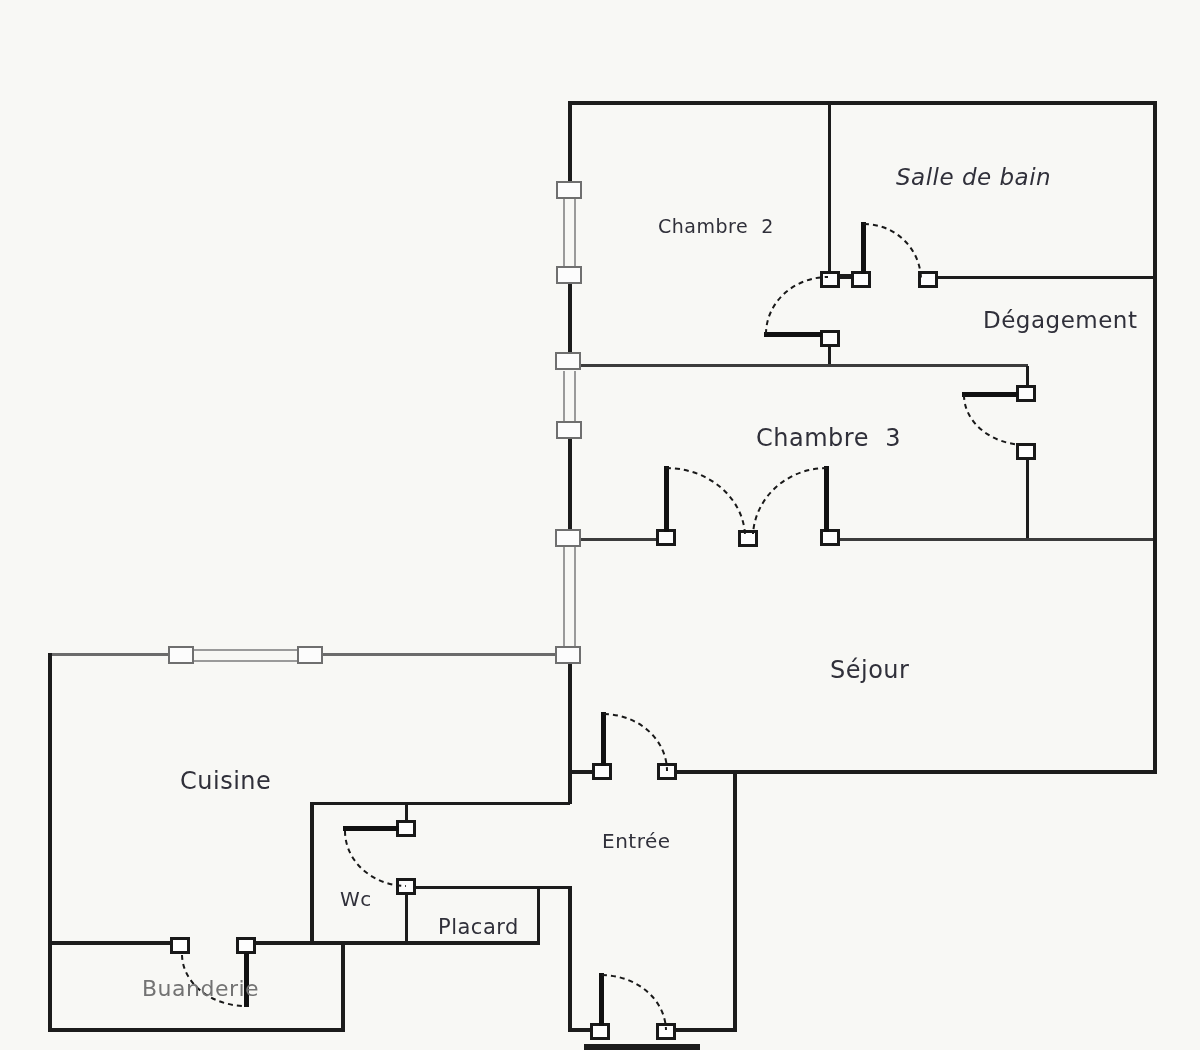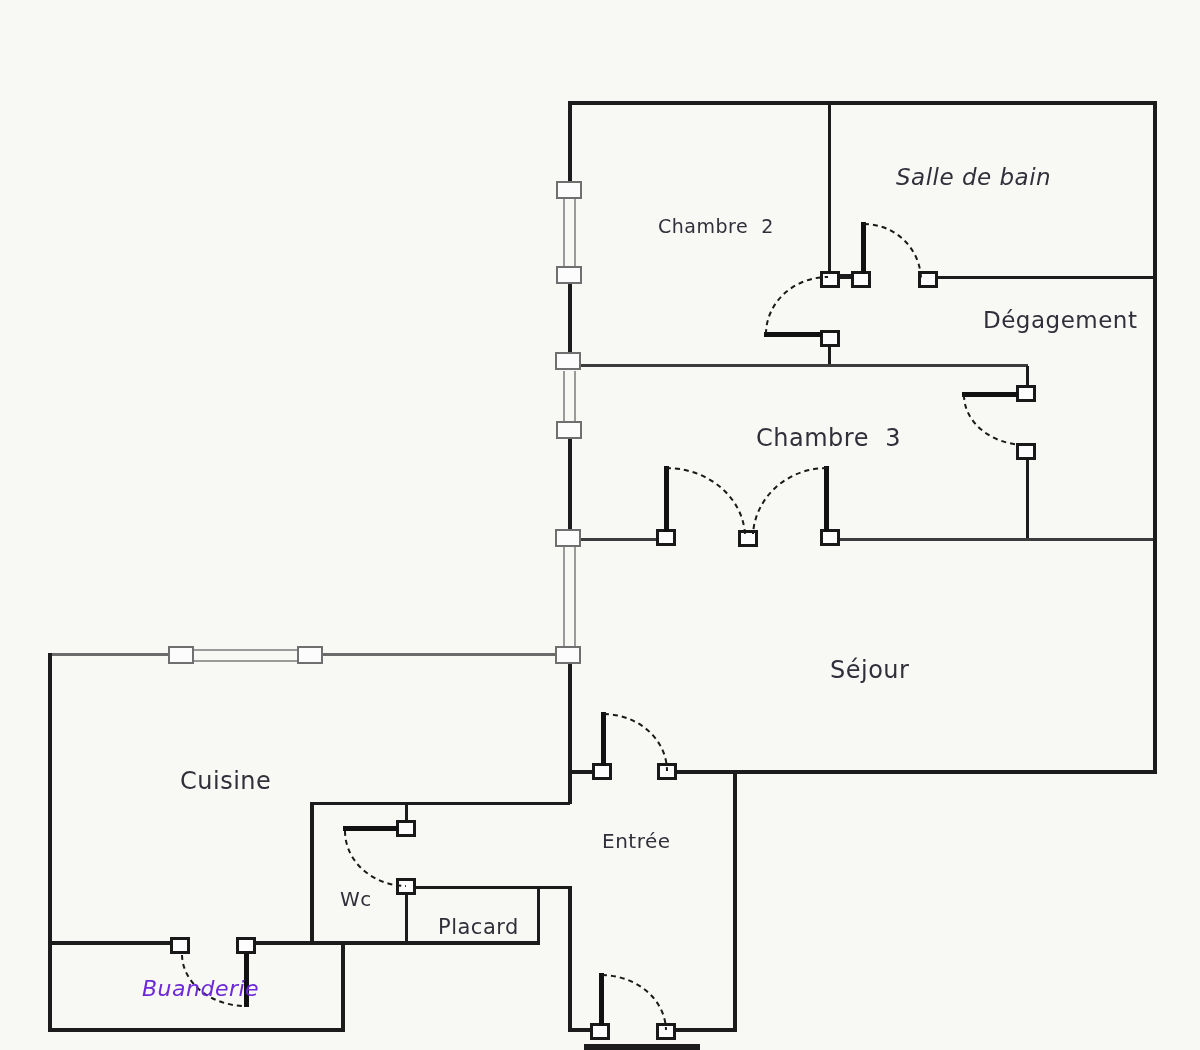--- a/index.html
+++ b/index.html
@@ -12,21 +12,21 @@
   #plan{position:absolute;left:0;top:0;width:1200px;height:1050px;}
   .wall{position:absolute;background:#1c1c1c;}
   .wall.mid{background:#3c3c3c;}
   .wall.gray{background:#6b6b6b;}
   .glass-v{position:absolute;border-left:2px solid #9a9a9a;border-right:2px solid #9a9a9a;box-sizing:border-box;background:transparent;}
   .glass-h{position:absolute;border-top:2px solid #9a9a9a;border-bottom:2px solid #9a9a9a;box-sizing:border-box;background:transparent;}
   .cap{position:absolute;width:26px;height:18px;background:#fcfcfc;border:2px solid #6f6f6f;box-sizing:border-box;}
   .dsq{position:absolute;width:20px;height:17px;background:#fdfdfd;border:3px solid #191919;box-sizing:border-box;}
   .leaf{position:absolute;background:#111;}
   .room-label{position:absolute;color:#30303a;letter-spacing:0.5px;white-space:pre;}
-  .room-label.navy{color:#6d28d9;font-style:italic;}
+  .room-label.navy{color:#737373;}
   .plan-title{
     position:absolute;left:112px;top:508px;
     font-size:54px;color:#22225e;letter-spacing:3px;white-space:pre;
   }
   svg.arcs{position:absolute;left:0;top:0;pointer-events:none;}
 </style>
 </head>
 <body>
 
 <div id="plan">

